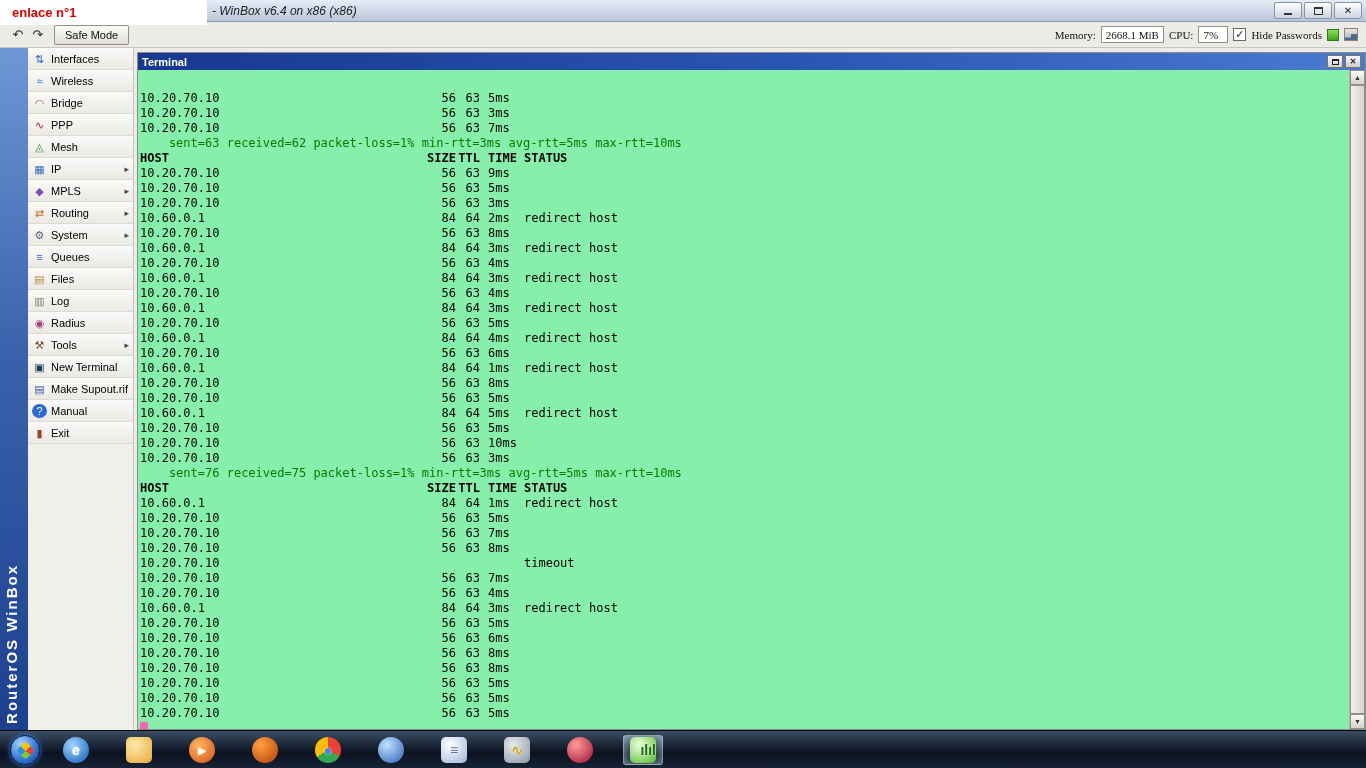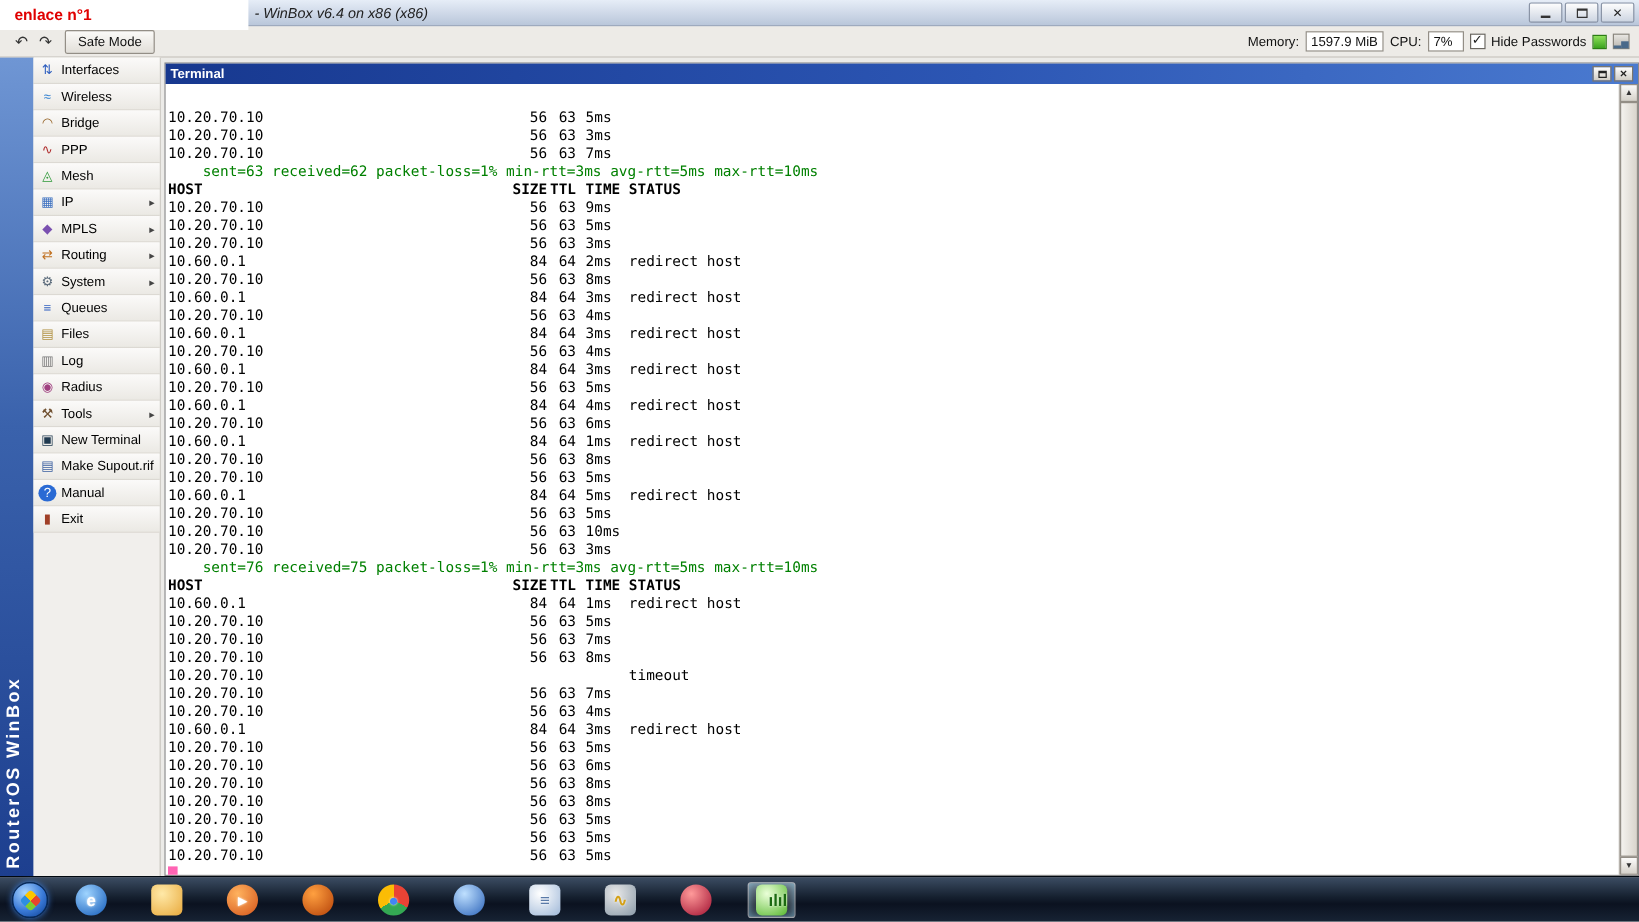--- a/index.html
+++ b/index.html
@@ -20,21 +20,21 @@
   .ico-min { display:block; width:8px; border-bottom:2px solid #333; margin-top:6px; }
   .ico-max { display:block; width:9px; height:8px; border:1px solid #333; border-top:2px solid #333; }
 
   
   .toolbar { position:absolute; top:22px; left:0; right:0; height:26px; background:#edebe7;
     border-bottom:1px solid #c9c5bf; display:flex; align-items:center; padding:0 8px; font-size:11px; color:#111; }
   .nav-btn { width:20px; height:19px; display:flex; align-items:center; justify-content:center;
     font-size:13px; color:#333; }
   .safe-mode { margin-left:6px; height:20px; padding:0 10px; border:1px solid #938e86; border-radius:2px;
     background:linear-gradient(#fbfaf8,#e2dfd9); font-size:11px; display:flex; align-items:center; }
-  .toolbar-right { margin-left:auto; display:flex; align-items:center; gap:5px; }
+  .toolbar-right { margin-left:auto; display:flex; align-items:center; gap:5px;font-family:Liberation Serif, serif; }
   .field { background:#fff; border:1px solid #938e86; padding:1px 4px; min-width:30px; height:17px;
     display:flex; align-items:center; }
   .checkbox { width:13px; height:13px; border:1px solid #6a6660; background:#fff; font-size:11px;
     line-height:11px; text-align:center; color:#222; }
   .status-square { width:12px; height:12px; background:linear-gradient(#8ee05a,#3ba41e); border:1px solid #2c7d14; }
   .stats-ico { width:14px; height:13px; background:linear-gradient(#e8e6e2,#b9b5ae); border:1px solid #8a867e;
     font-size:8px; color:#4a6a8a; display:flex; align-items:flex-end; justify-content:center; }
 
   
   .brand-strip { position:absolute; left:0; top:48px; bottom:38px; width:28px;
@@ -45,21 +45,21 @@
   
   .sidebar { position:absolute; left:28px; top:48px; bottom:38px; width:106px; background:#f1efec;
     border-right:1px solid #c9c5bf; }
   .side-item { height:22px; display:flex; align-items:center; padding:0 4px; font-size:11px; color:#000;
     background:linear-gradient(#fbfaf9,#ebe9e4); border-bottom:1px solid #dcd9d3; cursor:default; }
   .side-icon { width:15px; text-align:center; margin-right:4px; font-size:11px; line-height:14px; flex:0 0 15px; }
   .side-label { white-space:nowrap; }
   .side-arrow { margin-left:auto; color:#444; font-size:9px; }
 
   
-  .terminal { position:absolute; left:137px; top:52px; right:0; bottom:38px; background:#ffffff;
+  .terminal { position:absolute; left:137px; top:52px; right:0; bottom:38px; background:#86efac;
     border:1px solid #8a8a8a; }
   .term-titlebar { height:17px; background:linear-gradient(90deg,#17388f 0%,#2c56b4 55%,#4a7ad0 100%);
     display:flex; align-items:center; padding:0 4px; color:#fff; font-size:11px; font-weight:bold; }
   .term-buttons { margin-left:auto; display:flex; gap:2px; }
   .term-btn { width:16px; height:13px; background:linear-gradient(#fefefe,#d0ccc4); border:1px solid #7a766e;
     font-size:8px; color:#222; display:flex; align-items:center; justify-content:center; }
   .ico-restore { display:block; width:7px; height:6px; border:1px solid #222; border-top:2px solid #222; }
   .term-body { position:absolute; top:17px; left:0; right:16px; bottom:0; padding:5px 0 0 2px;
     font-family:"DejaVu Sans Mono",monospace; font-size:12px; line-height:15px; color:#000;
     white-space:pre; overflow:hidden;margin-top:16px; }
@@ -133,21 +133,21 @@
         <span>↶</span>
       </div>
     <div class="nav-btn">
         <span>↷</span>
       </div>
     <div class="safe-mode">
         <span>Safe Mode</span>
       </div>
     <div class="toolbar-right">
       <span>Memory:</span>
-      <span class="field">1597.9 MiB</span>
+      <span class="field">2668.1 MiB</span>
       <span>CPU:</span>
       <span class="field">7%</span>
       <span class="checkbox">✓</span>
       <span>Hide Passwords</span>
       <span class="status-square"></span>
       <span class="stats-ico">▂▅</span>
     </div>
   </div>
 
   <div class="brand-strip">

